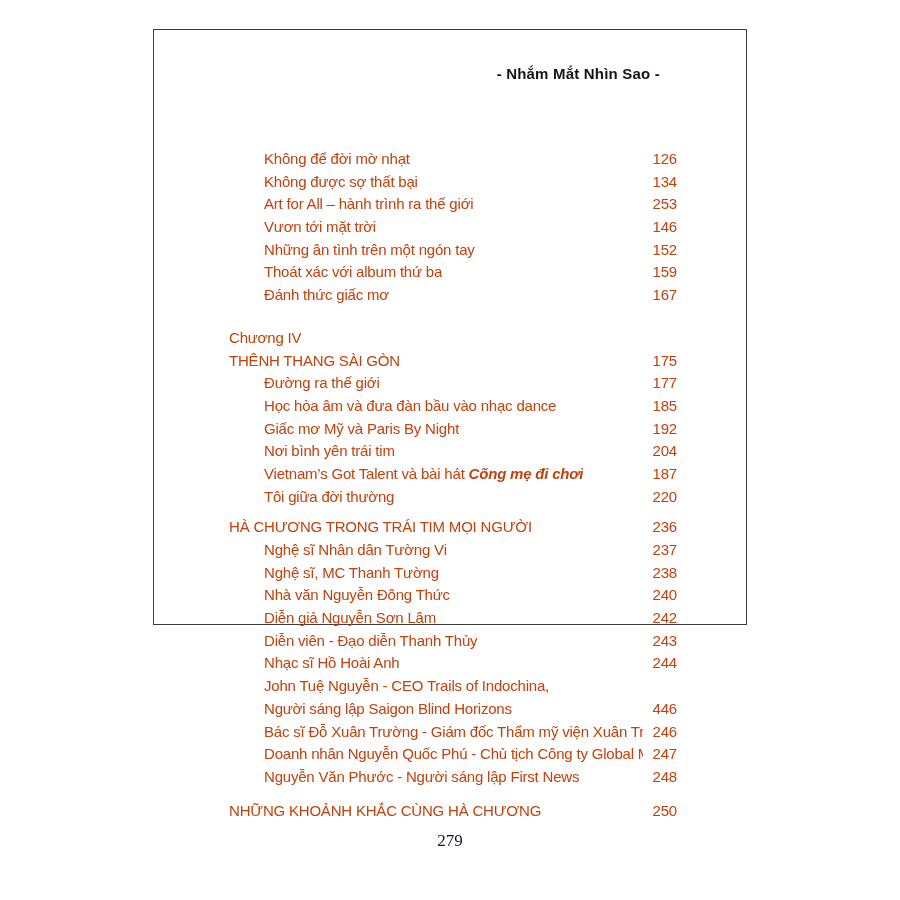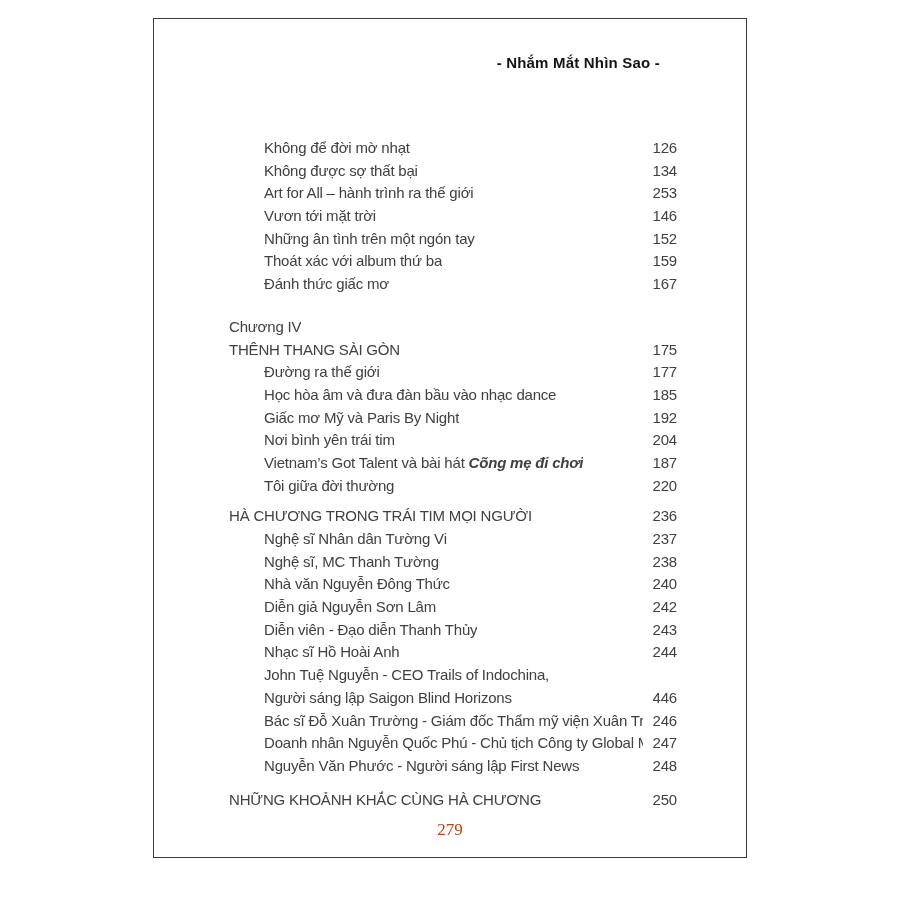--- a/index.html
+++ b/index.html
@@ -3,41 +3,41 @@
 <meta charset="utf-8">
 <style>
   html, body { margin:0; padding:0; }
   body {
     width:900px; height:900px; background:#ffffff;
     font-family:"Liberation Sans", sans-serif;
     -webkit-font-smoothing:antialiased;
   }
   .canvas { position:relative; width:900px; height:900px; background:#ffffff; overflow:hidden; }
   .page {
-    position:absolute; left:153px; top:18px; width:594px; height:840px;
+    position:absolute; left:153px; top:29px; width:594px; height:596px;
     border:1.5px solid #3c3c3c; box-sizing:border-box; background:#ffffff;
   }
   .running-title {
     position:absolute; top:36px; right:86px;
     font-size:15px; font-weight:700; color:#141414; letter-spacing:0.2px;
     line-height:16px; white-space:nowrap;
   }
   .toc { position:absolute; left:75px; right:69px; top:118px; }
   .row {
     display:flex; justify-content:space-between; align-items:baseline;
     height:22.7px; line-height:22.7px;
-    font-size:15px; color:#404040; letter-spacing:-0.2px; white-space:nowrap;
+    font-size:15px; color:#c2410c; letter-spacing:-0.2px; white-space:nowrap;
   }
   .row.sub { padding-left:35px; }
   .row .lbl { overflow:hidden; }
   .row .lbl i { font-style:italic;font-weight:bold; }
   .row .pg { margin-left:10px; flex:0 0 auto;text-align:right; }
   .folio {
     position:absolute; top:801px; left:0; right:0; text-align:center;
-    font-family:"Liberation Serif", serif; font-size:17px; color:#c2410c;
+    font-family:"Liberation Serif", serif; font-size:17px; color:#0f172a;
     line-height:20px;
   }
 </style>
 </head>
 <body>
 
 <div class="canvas">
   <div class="page">
     <div class="running-title">- Nhắm Mắt Nhìn Sao -</div>
 

